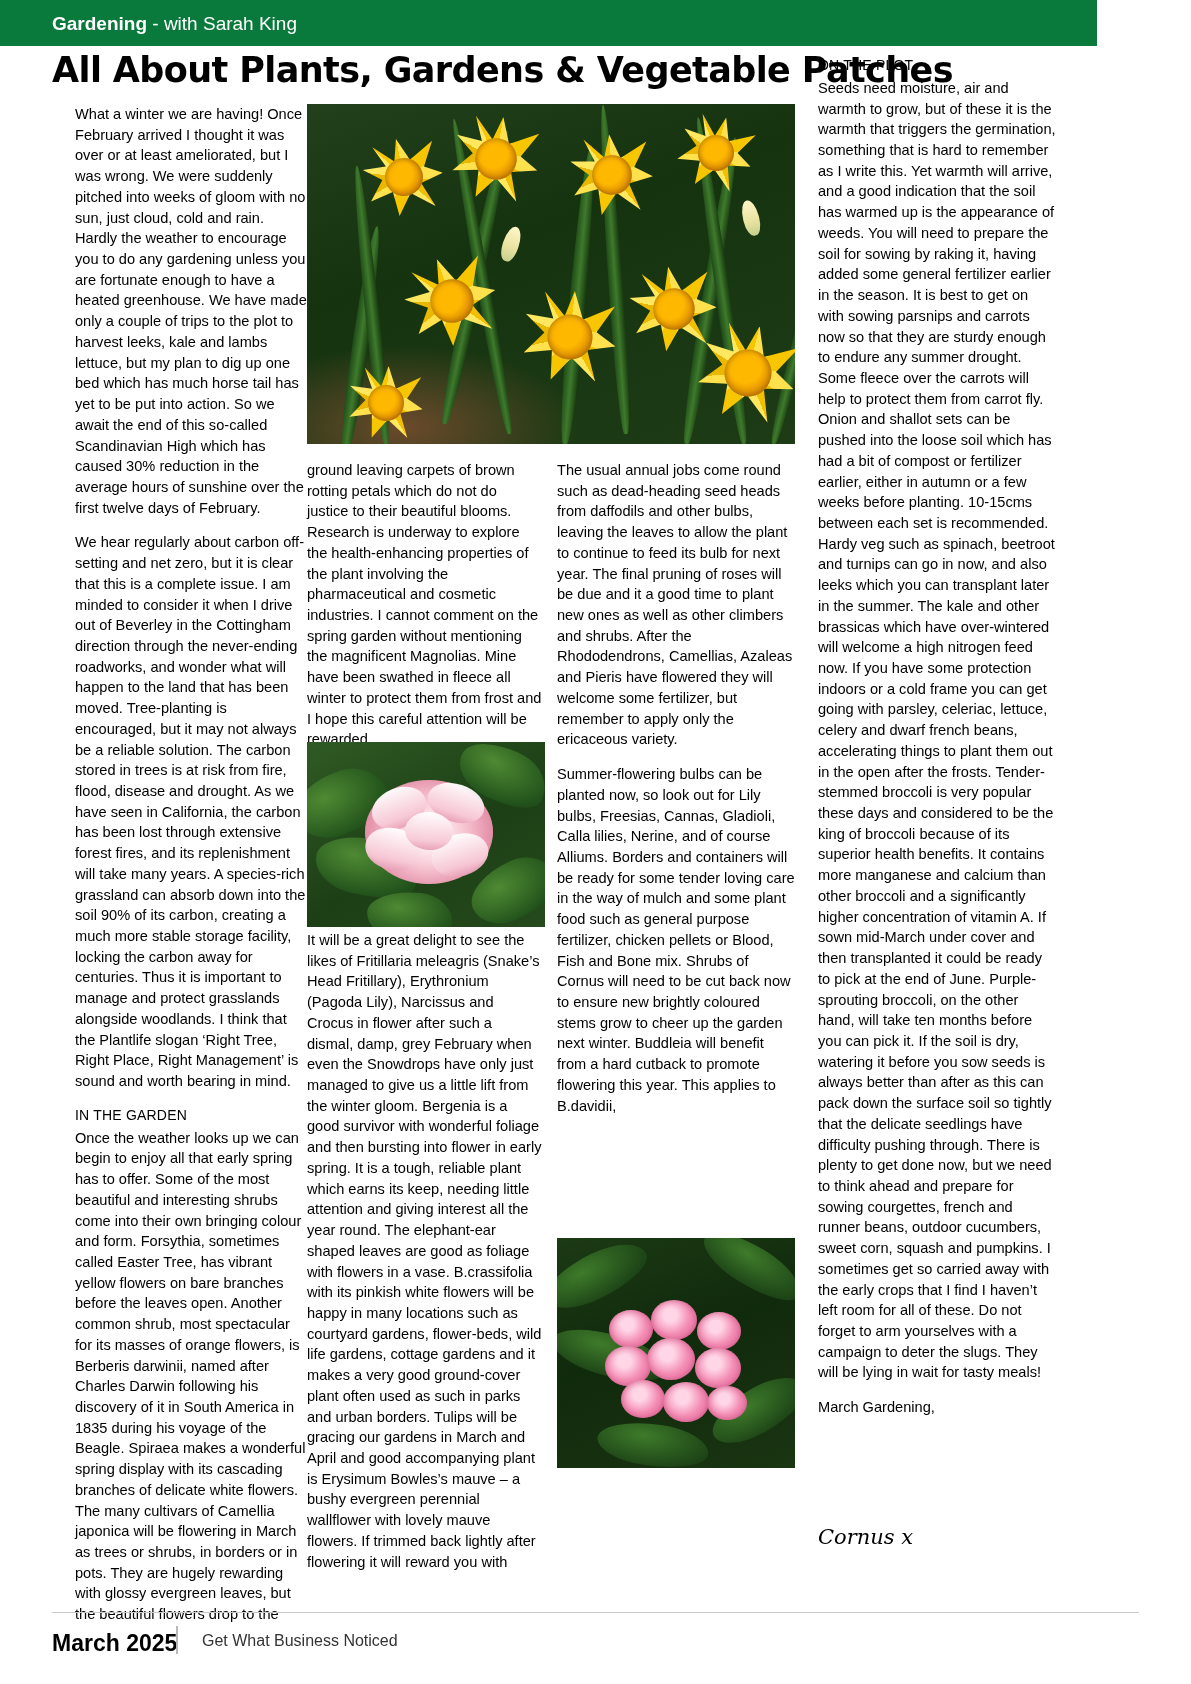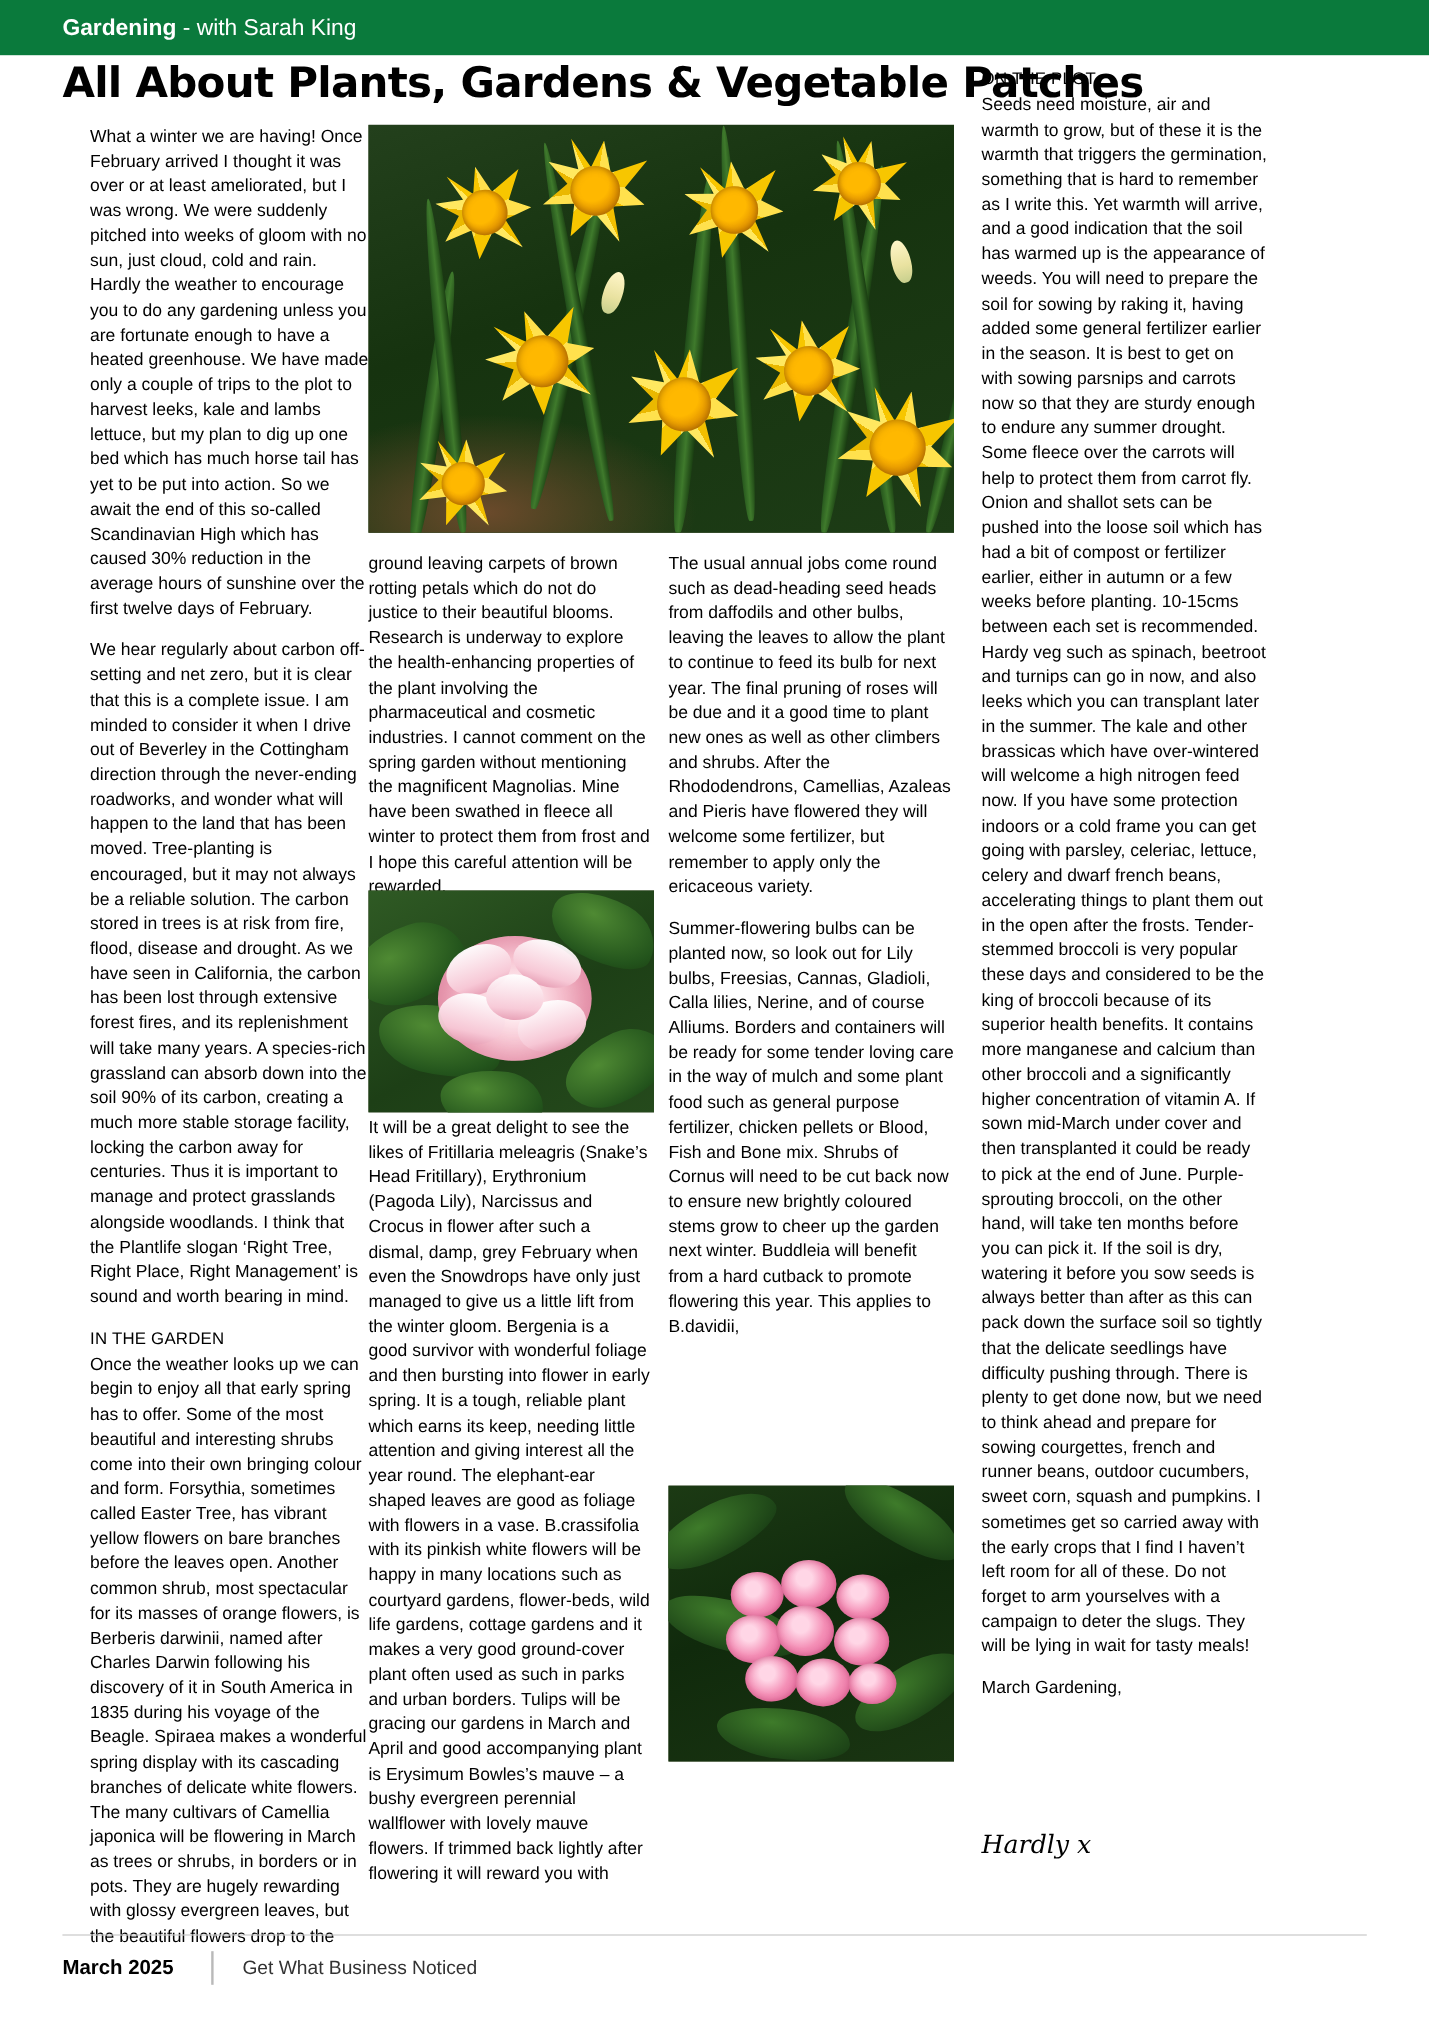--- a/index.html
+++ b/index.html
@@ -11,21 +11,21 @@
     font-family: "Liberation Sans", sans-serif;
     color: #000000;
     position: relative;
     overflow: hidden;
   }
 
   
   .topbar {
     position: absolute;
     left: 0; top: 0;
-    width: 1191px;
+    width: 1097px;
     height: 46px;
     background: #0a7a3c;
   }
   .topbar-inner {
     position: absolute;
     left: 52px;
     top: 13px;
     font-size: 19px;
     color: #ffffff;
     white-space: nowrap;
@@ -226,21 +226,21 @@
     left: 52px;
     top: 1612px;
     width: 1087px;
     height: 1px;
     background: #c9c9c9;
   }
   .footer-date {
     position: absolute;
     left: 52px;
     top: 1630px;
-    font-size: 17px;
+    font-size: 23px;
     font-weight: bold;
   }
   .footer-div {
     position: absolute;
     left: 176px;
     top: 1626px;
     width: 2px;
     height: 28px;
     background: #b9b9b9;
   }
@@ -371,18 +371,18 @@
     <div class="rho-floret" style="left:102px; top:86px; width:40px; height:34px;"></div>
   </div>
 </div>
 
 <div class="col" id="col4">
   <h3>ON THE PLOT</h3>
   <p>Seeds need moisture, air and warmth to grow, but of these it is the warmth that triggers the germination, something that is hard to remember as I write this. Yet warmth will arrive, and a good indication that the soil has warmed up is the appearance of weeds. You will need to prepare the soil for sowing by raking it, having added some general fertilizer earlier in the season. It is best to get on with sowing parsnips and carrots now so that they are sturdy enough to endure any summer drought. Some fleece over the carrots will help to protect them from carrot fly. Onion and shallot sets can be pushed into the loose soil which has had a bit of compost or fertilizer earlier, either in autumn or a few weeks before planting. 10-15cms between each set is recommended. Hardy veg such as spinach, beetroot and turnips can go in now, and also leeks which you can transplant later in the summer. The kale and other brassicas which have over-wintered will welcome a high nitrogen feed now. If you have some protection indoors or a cold frame you can get going with parsley, celeriac, lettuce, celery and dwarf french beans, accelerating things to plant them out in the open after the frosts. Tender-stemmed broccoli is very popular these days and considered to be the king of broccoli because of its superior health benefits. It contains more manganese and calcium than other broccoli and a significantly higher concentration of vitamin A. If sown mid-March under cover and then transplanted it could be ready to pick at the end of June. Purple-sprouting broccoli, on the other hand, will take ten months before you can pick it. If the soil is dry, watering it before you sow seeds is always better than after as this can pack down the surface soil so tightly that the delicate seedlings have difficulty pushing through. There is plenty to get done now, but we need to think ahead and prepare for sowing courgettes, french and runner beans, outdoor cucumbers, sweet corn, squash and pumpkins. I sometimes get so carried away with the early crops that I find I haven’t left room for all of these. Do not forget to arm yourselves with a campaign to deter the slugs. They will be lying in wait for tasty meals!</p>
   <p>March Gardening,</p>
 </div>
 
-<div class="signature">Hardly x</div>
+<div class="signature">Cornus x</div>
 
 <div class="footer-rule"></div>
 <div class="footer-date">March 2025</div>
 <div class="footer-div"></div>
 <div class="footer-tag">Get What Business Noticed</div>
 
 </body></html>

